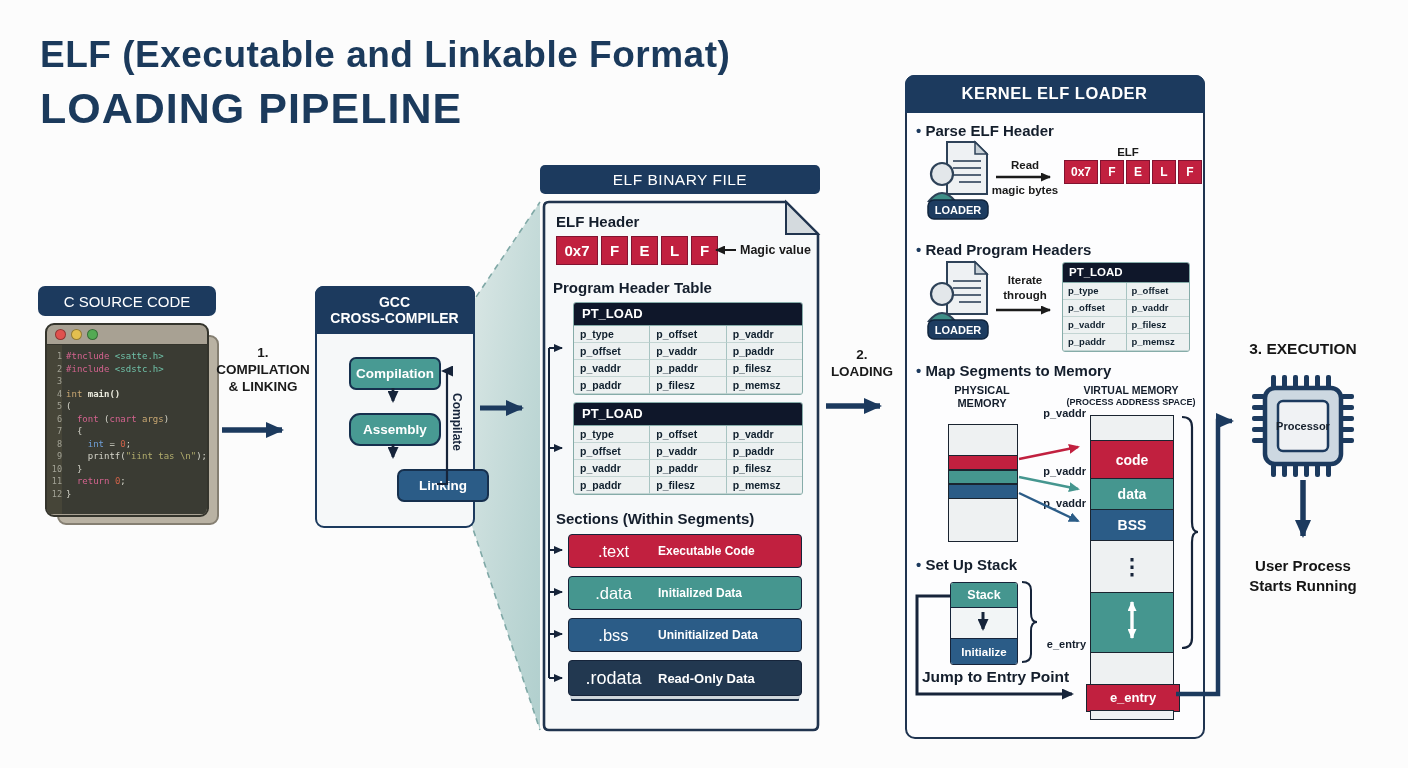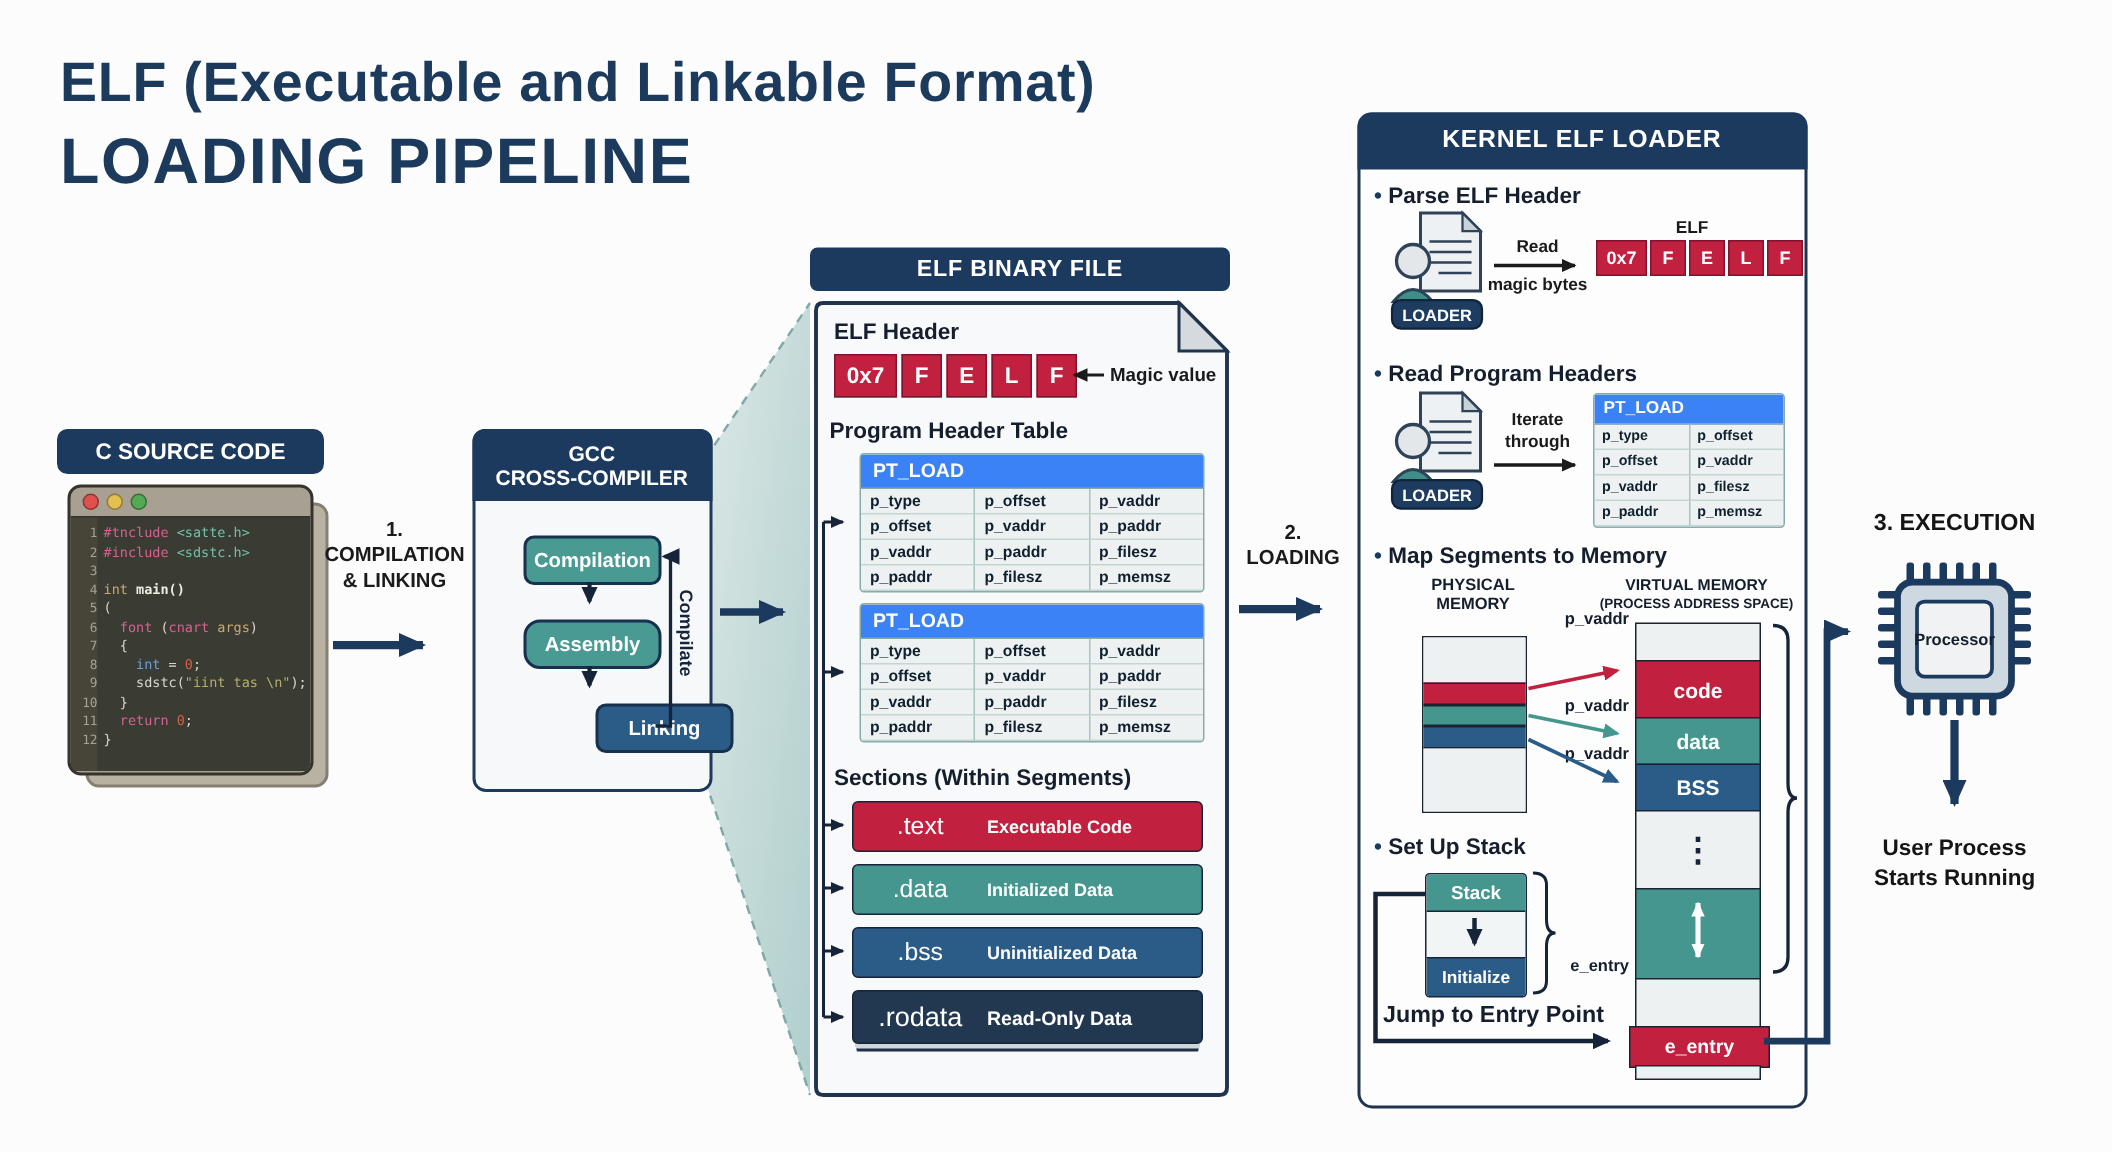--- a/index.html
+++ b/index.html
@@ -7,21 +7,21 @@
           font-family:"Liberation Sans",sans-serif;color:#141e2c;}
   .abs{position:absolute;}
   svg.layer{position:absolute;left:0;top:0;pointer-events:none;}
   #bg-layer{z-index:0;} #fg-layer{z-index:6;}
 
   
   .title1{left:40px;top:34px;font-size:37px;font-weight:bold;color:#1b3a5c;letter-spacing:.5px;}
   .title2{left:40px;top:84px;font-size:43px;font-weight:bold;color:#1b3a5c;letter-spacing:1px;}
 
   
-  .badge{background:#1c3a5e;color:#fff;font-weight:bold;text-align:left;border-radius:7px;
+  .badge{background:#1c3a5e;color:#fff;font-weight:normal;text-align:left;border-radius:7px;
          display:flex;align-items:center;justify-content:center;z-index:2;}
 
   
   .steplab{font-weight:bold;color:#1a1a1a;text-align:center;line-height:17px;font-size:13.5px;z-index:2;}
   .h15{font-size:15px;font-weight:bold;color:#141e2c;z-index:3;}
   .bullet::before{content:"\2022  ";color:#1c3a5e;}
 
   
   .win-shadow{left:57px;top:335px;width:158px;height:186px;background:#b9b2a3;border:2px solid #857f72;border-radius:9px;z-index:1;}
   .win{left:45px;top:323px;width:160px;height:190px;background:#a8a193;border:2px solid #34342c;border-radius:9px;z-index:2;overflow:hidden;}
@@ -55,21 +55,21 @@
   .elf-content>div{position:absolute;}
   .magic-row{display:flex;gap:3px;}
   .magic-cell{background:#c1203f;border:1.5px solid #811330;color:#fff;font-weight:bold;font-size:15px;
               width:25px;height:27px;display:flex;align-items:center;justify-content:center;}
   .magic-cell.first{width:40px;}
   .magic-sm .magic-cell{width:22px;height:22px;font-size:12px;}
   .magic-sm .magic-cell.first{width:32px;}
   .magic-sm{gap:2px;}
 
   .pt-table{width:228px;border:1.5px solid #86aca9;border-radius:3px;overflow:hidden;background:#edf1f1;z-index:2;}
-  .pt-head{background:#3b82f6;color:#fff;font-weight:bold;font-size:13px;height:22px;line-height:22px;padding-left:8px;
+  .pt-head{background:#0f172a;color:#fff;font-weight:bold;font-size:13px;height:22px;line-height:22px;padding-left:8px;
            border-bottom:1px solid #86aca9;}
   .pt-row{display:flex;}
   .pt-cell{flex:1;height:16px;line-height:16px;font-size:10.5px;font-weight:bold;color:#10202e;padding-left:6px;
            border-right:1px solid #a8c4c2;border-bottom:1px solid #c3d5d3;}
   .pt-cell:last-child{border-right:none;}
   .pt-sm{width:126px;}
   .pt-sm .pt-head{font-size:11.5px;height:19px;line-height:19px;padding-left:6px;}
   .pt-sm .pt-cell{font-size:9.5px;height:16px;line-height:16px;padding-left:5px;}
 
   .sec-bar{position:absolute;left:24px;width:232px;height:32px;border:1.5px solid #16243a;border-radius:4px;
@@ -166,21 +166,21 @@
             <div class="cl">
               <span class="ln">7</span>
               <span class="ct"><span class="s-plain">  {</span></span>
             </div>
             <div class="cl">
               <span class="ln">8</span>
               <span class="ct"><span class="s-plain">    </span><span class="s-type">int</span><span class="s-plain"> = </span><span class="s-num">0</span><span class="s-plain">;</span></span>
             </div>
             <div class="cl">
               <span class="ln">9</span>
-              <span class="ct"><span class="s-plain">    sdstc(</span><span class="s-str">"iint tas \n"</span><span class="s-plain">);</span></span>
+              <span class="ct"><span class="s-plain">    printf(</span><span class="s-str">"iint tas \n"</span><span class="s-plain">);</span></span>
             </div>
             <div class="cl">
               <span class="ln">10</span>
               <span class="ct"><span class="s-plain">  }</span></span>
             </div>
             <div class="cl">
               <span class="ln">11</span>
               <span class="ct"><span class="s-plain">  </span><span class="s-kw">return</span><span class="s-plain"> </span><span class="s-num">0</span><span class="s-plain">;</span></span>
             </div>
             <div class="cl">

